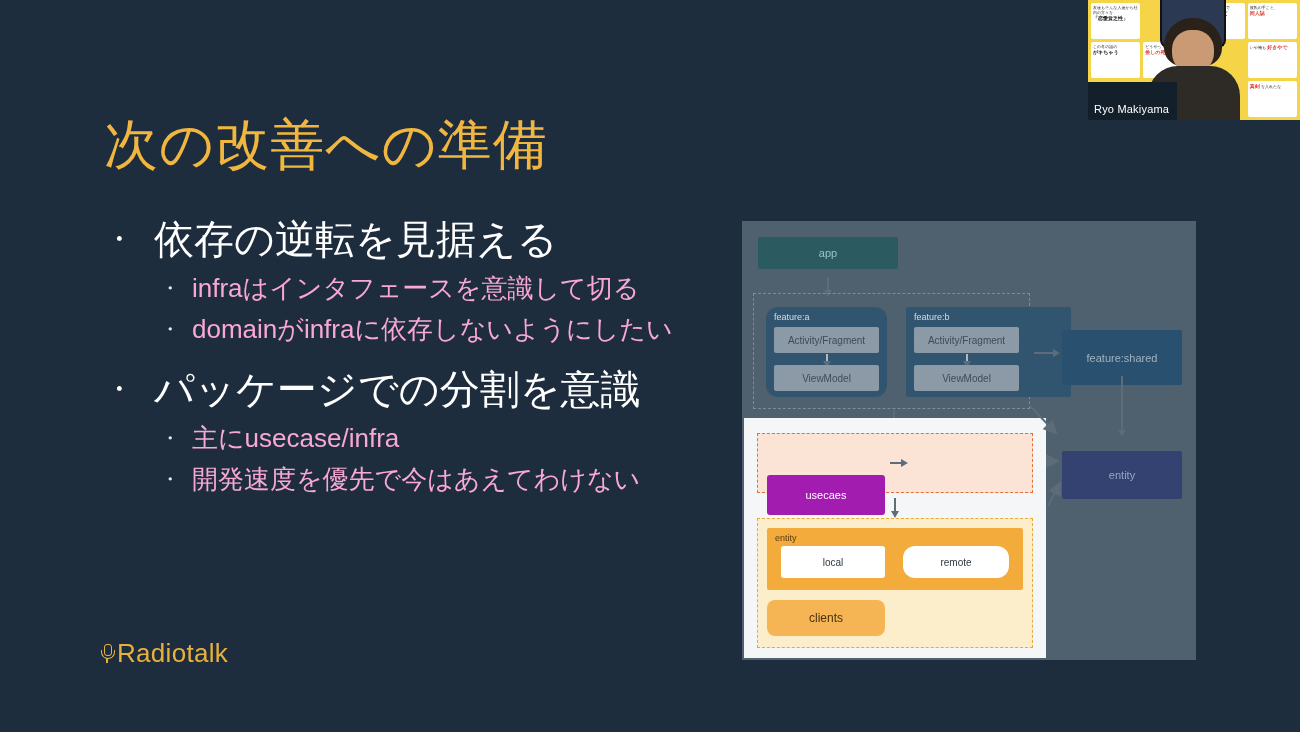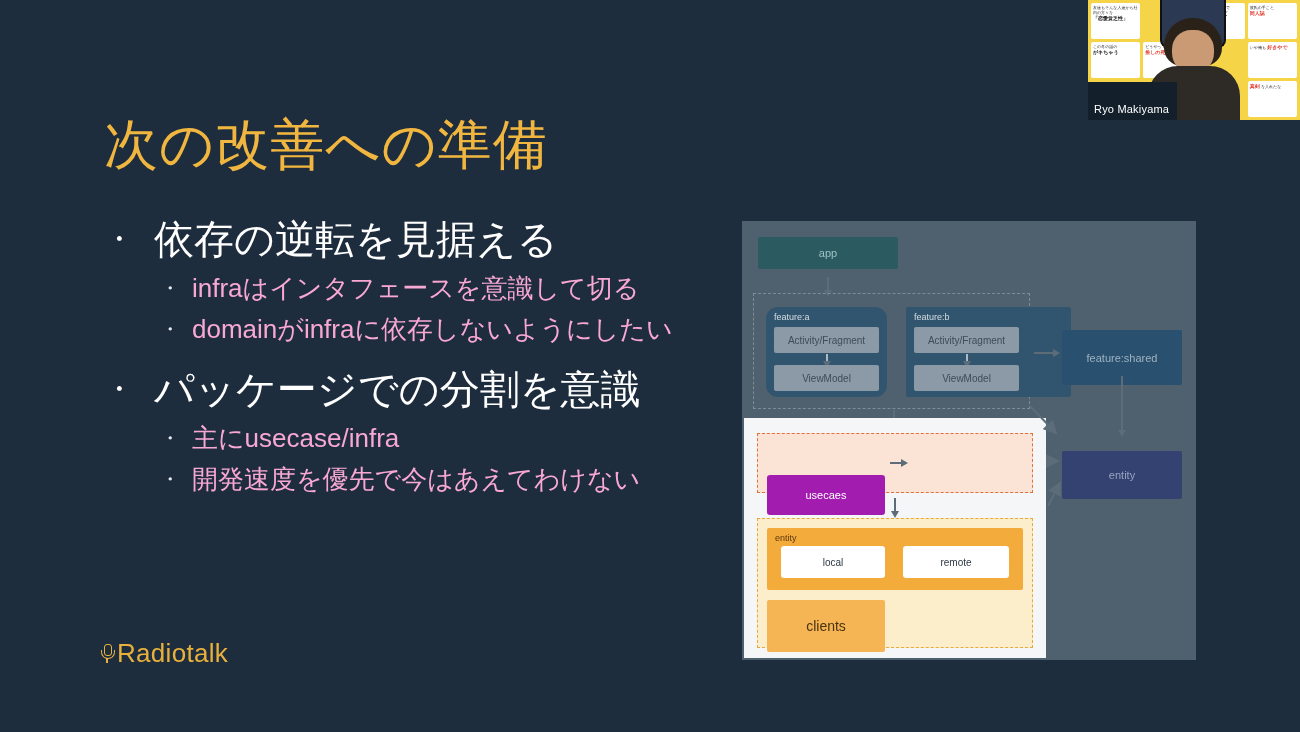--- a/index.html
+++ b/index.html
@@ -390,25 +390,25 @@
       <div class="arrow-h" style="left:146px; top:44px; width:12px; background:#5d6c79;"></div>
 
       <div class="arrow-v" style="left:150px; top:80px; height:14px;"></div>
 
       <div class="dashed" style="left:13px; top:100px; width:276px; height:130px; border:1.5px dashed #e8a93a; background:#fdeecb;"></div>
       <div style="position:absolute; left:23px; top:110px; width:256px; height:62px; background:#f3ab3c; border-radius:2px;">
         <span class="dlabel-tl" style="color:#5c3a10; font-size:9px;">entity</span>
         <div class="dbox" style="left:14px; top:18px; width:104px; height:32px; background:#ffffff; color:#2c3742; font-size:10px; border-radius:3px;">
           <span>local</span>
         </div>
-        <div class="dbox" style="left:136px; top:18px; width:106px; height:32px; background:#ffffff; color:#2c3742; font-size:10px; border-radius:3px;">
+        <div class="dbox" style="left:136px; top:18px; width:106px; height:32px; background:#ffffff; color:#2c3742; font-size:10px; border-radius:12px;">
           <span>remote</span>
         </div>
       </div>
-      <div class="dbox" style="left:23px; top:182px; width:118px; height:52px; background:#f5b554; color:#4a3210; border-radius:2px; font-size:14px;">
+      <div class="dbox" style="left:23px; top:182px; width:118px; height:36px; background:#f5b554; color:#4a3210; border-radius:8px; font-size:12px;">
         <span>clients</span>
       </div>
     </div>
 
     <svg style="position:absolute; left:0; top:0; width:454px; height:439px; pointer-events:none;">
       <defs>
         <marker id="ah" markerWidth="7" markerHeight="7" refX="6" refY="3.5" orient="auto">
           <polygon points="0 0, 7 3.5, 0 7" fill="#5d6c79"></polygon>
         </marker>
       </defs>

